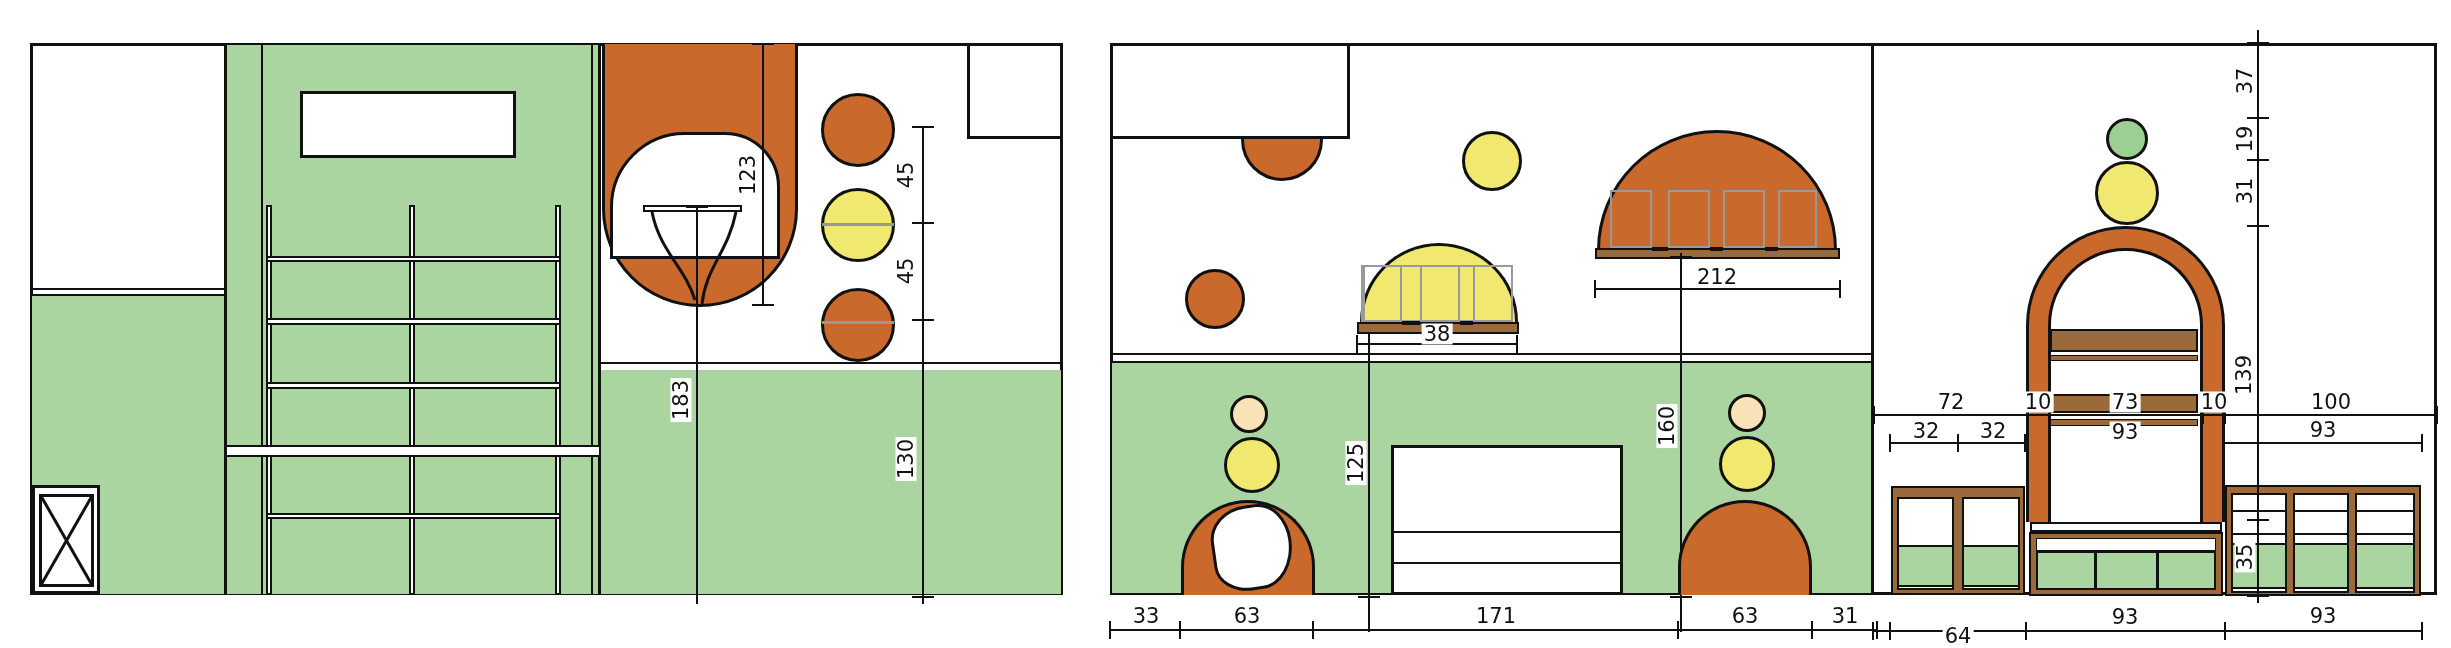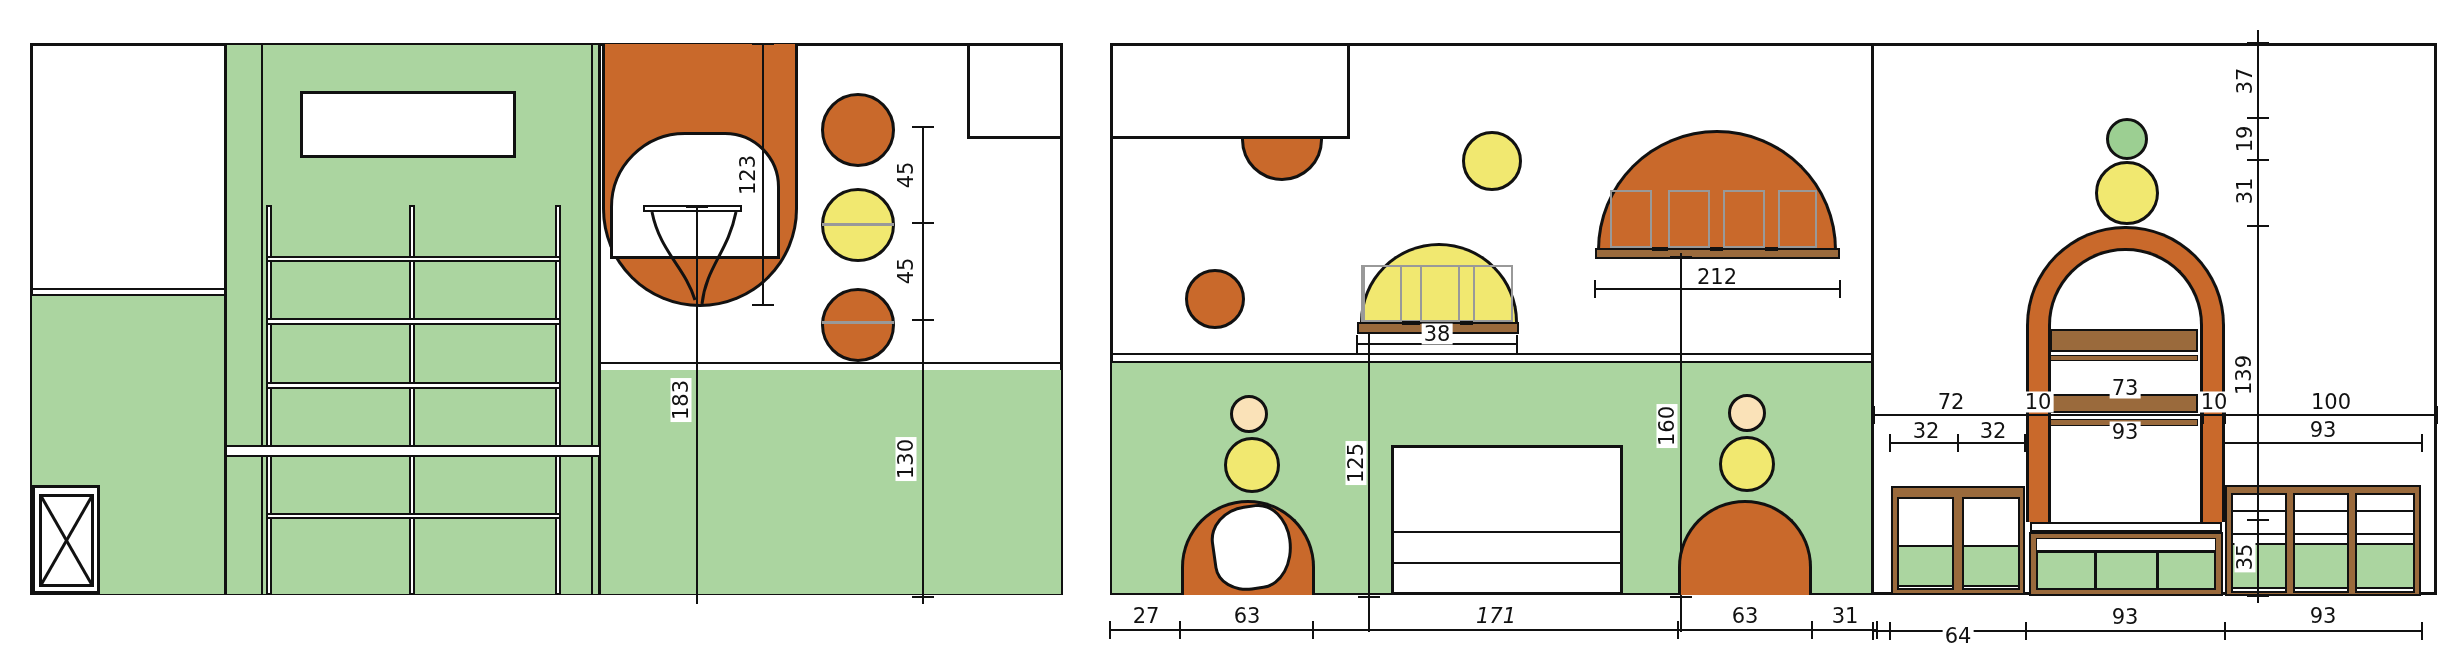--- a/index.html
+++ b/index.html
@@ -221,21 +221,21 @@
 
     <div class="ln" style="left:1874px;top:414px;width:563px;height:2px;"></div>
     <div class="tickv" style="left:1874px;top:415px;"></div>
     <div class="tickv" style="left:2027px;top:415px;"></div>
     <div class="tickv" style="left:2049px;top:415px;"></div>
     <div class="tickv" style="left:2203px;top:415px;"></div>
     <div class="tickv" style="left:2225px;top:415px;"></div>
     <div class="tickv" style="left:2437px;top:415px;"></div>
     <div class="lbl" style="left:1951px;top:402px;">72</div>
     <div class="lbl" style="left:2038px;top:402px;">10</div>
-    <div class="lbl" style="left:2125px;top:388px;">73</div>
+    <div class="lbl" style="left:2125px;top:402px;">73</div>
     <div class="lbl" style="left:2214px;top:402px;">10</div>
     <div class="lbl" style="left:2331px;top:402px;">100</div>
 
     <div class="ln" style="left:1890px;top:442px;width:135px;height:2px;"></div>
     <div class="tickv" style="left:1890px;top:443px;"></div>
     <div class="tickv" style="left:1958px;top:443px;"></div>
     <div class="tickv" style="left:2025px;top:443px;"></div>
     <div class="ln" style="left:2224px;top:442px;width:198px;height:2px;"></div>
     <div class="tickv" style="left:2422px;top:443px;"></div>
     <div class="lbl" style="left:1926px;top:431px;">32</div>
@@ -243,23 +243,23 @@
     <div class="lbl" style="left:2125px;top:432px;">93</div>
     <div class="lbl" style="left:2323px;top:430px;">93</div>
 
     <div class="ln" style="left:1110px;top:629px;width:767px;height:2px;"></div>
     <div class="tickv" style="left:1110px;top:630px;"></div>
     <div class="tickv" style="left:1180px;top:630px;"></div>
     <div class="tickv" style="left:1313px;top:630px;"></div>
     <div class="tickv" style="left:1678px;top:630px;"></div>
     <div class="tickv" style="left:1812px;top:630px;"></div>
     <div class="tickv" style="left:1877px;top:630px;"></div>
-    <div class="lbl" style="left:1146px;top:616px;">27</div>
+    <div class="lbl" style="left:1146px;top:616px;">33</div>
     <div class="lbl" style="left:1247px;top:616px;">63</div>
-    <div class="lbl" style="left:1496px;top:616px;font-style:italic;">171</div>
+    <div class="lbl" style="left:1496px;top:616px;">171</div>
     <div class="lbl" style="left:1745px;top:616px;">63</div>
     <div class="lbl" style="left:1845px;top:616px;">31</div>
 
     <div class="ln" style="left:1873px;top:630px;width:549px;height:2px;"></div>
     <div class="tickv" style="left:1873px;top:631px;"></div>
     <div class="tickv" style="left:1890px;top:631px;"></div>
     <div class="tickv" style="left:2026px;top:631px;"></div>
     <div class="tickv" style="left:2225px;top:631px;"></div>
     <div class="tickv" style="left:2422px;top:631px;"></div>
     <div class="lbl" style="left:1958px;top:636px;">64</div>

